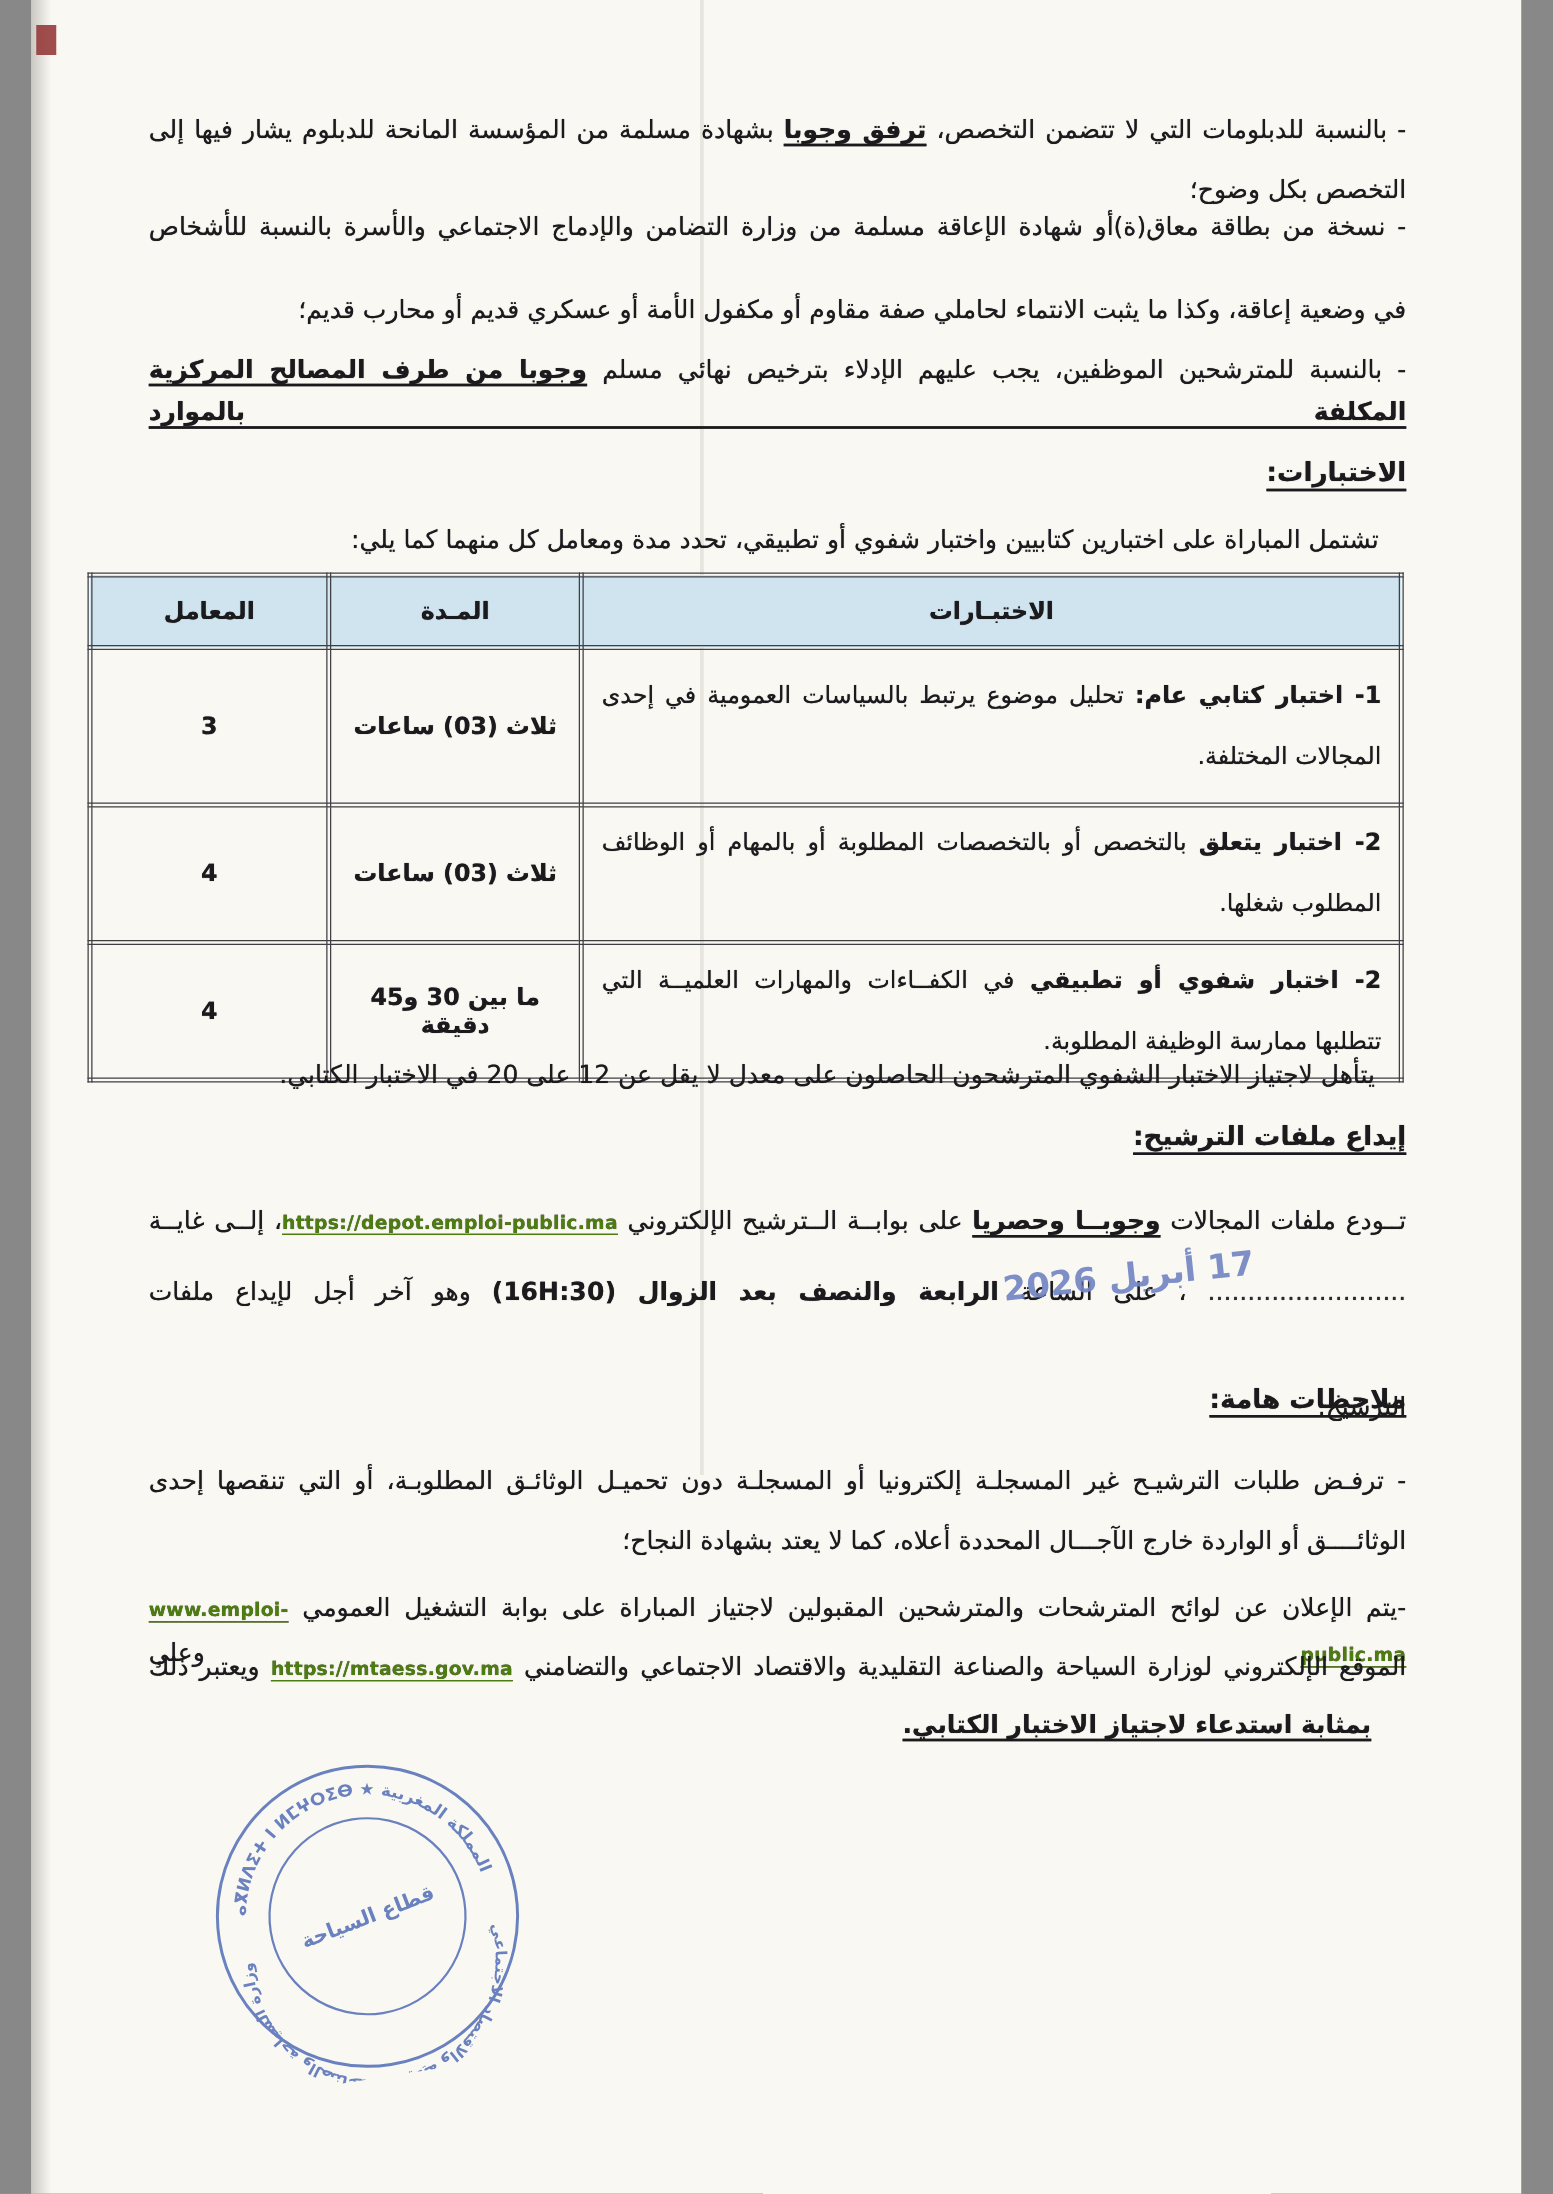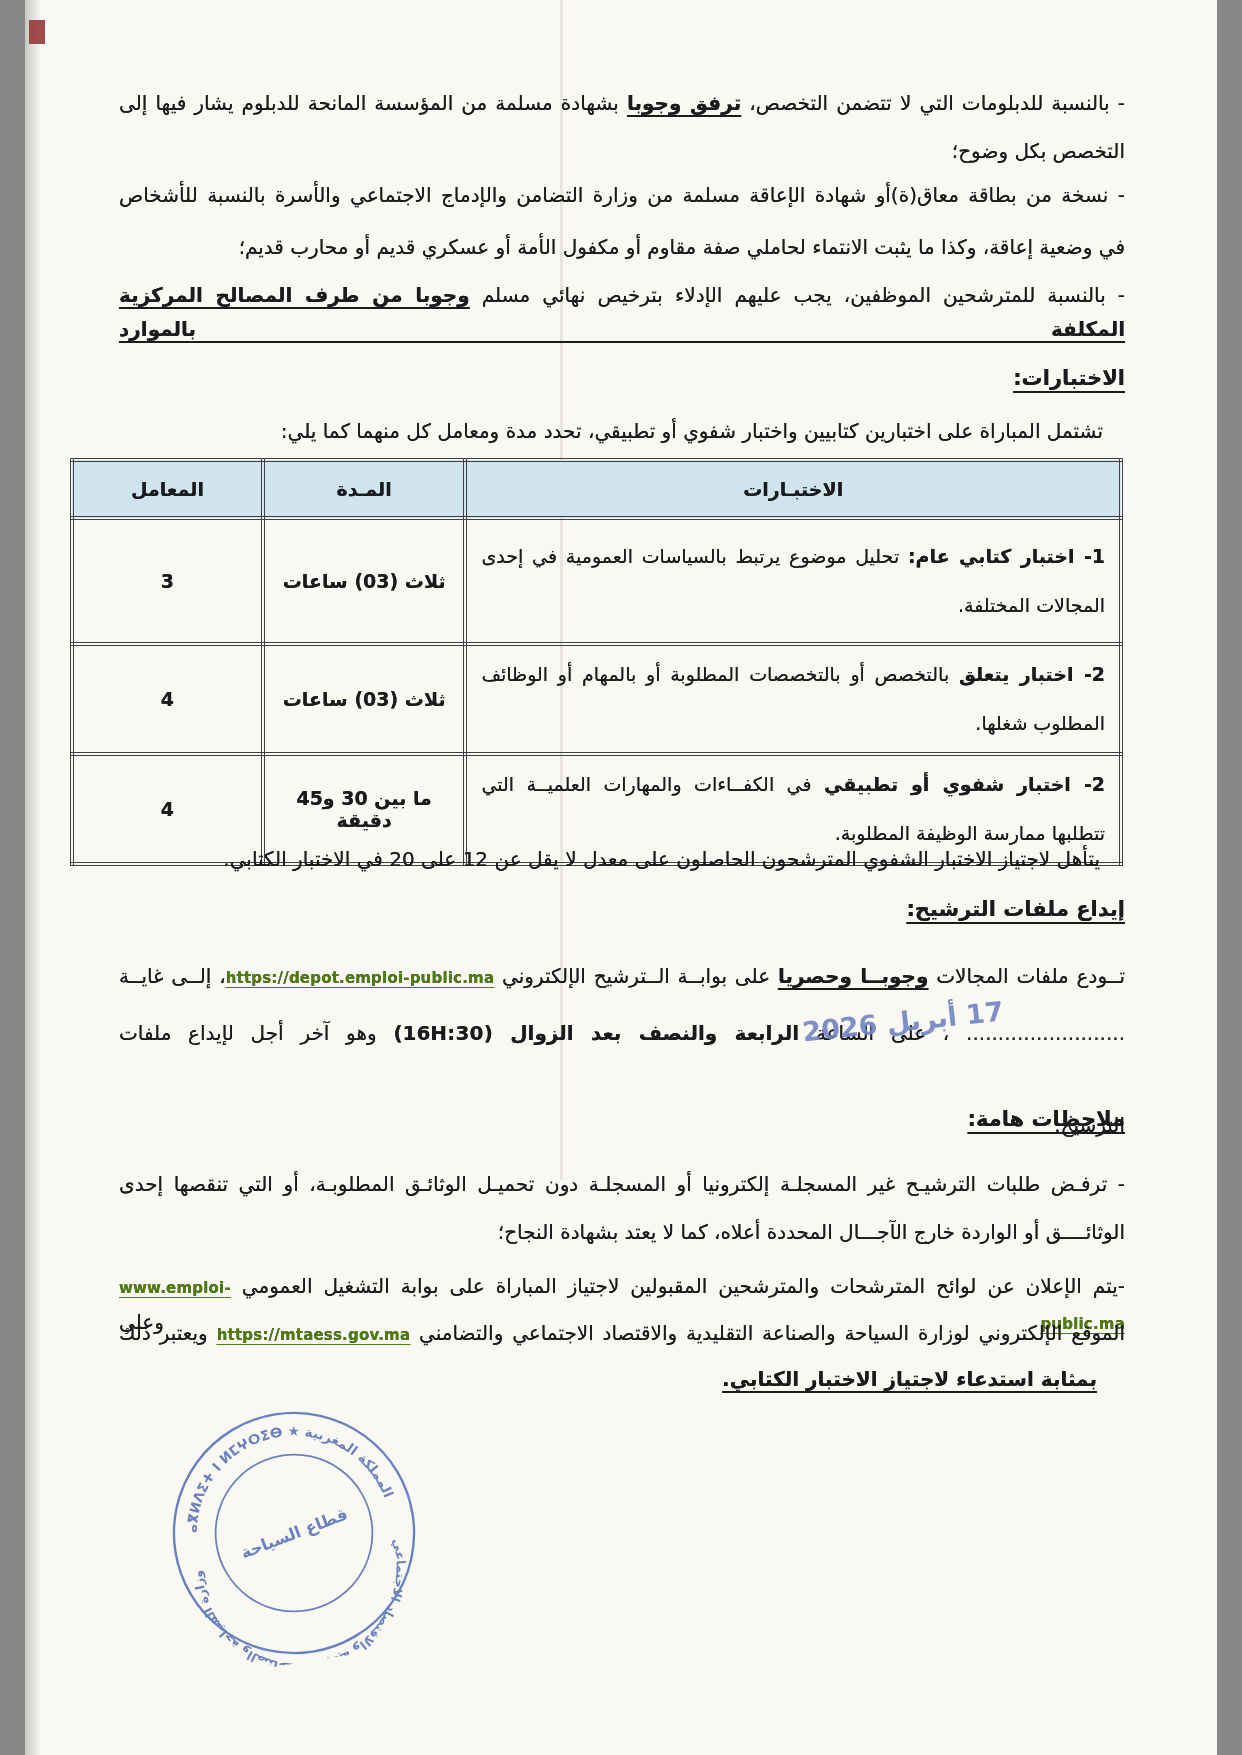--- a/index.html
+++ b/index.html
@@ -53,21 +53,21 @@
 
 <div class="page">
 
   <div class="edge-band"></div>
   <div class="crease"></div>
   <div class="redmark"></div>
 
   <div class="ln jf" style="top:86px"><span>- بالنسبة للدبلومات التي لا تتضمن التخصص، </span><span class="bu">ترفق وجوبا</span><span> بشهادة مسلمة من المؤسسة المانحة للدبلوم يشار فيها إلى</span></div>
   <div class="ln rt" style="top:134px"><span>التخصص بكل وضوح؛</span></div>
 
-  <div class="ln jf" style="top:178px"><span>- نسخة من بطاقة معاق(ة)أو شهادة الإعاقة مسلمة من وزارة التضامن والإدماج الاجتماعي والأسرة بالنسبة للأشخاص</span></div>
+  <div class="ln jf" style="top:164px"><span>- نسخة من بطاقة معاق(ة)أو شهادة الإعاقة مسلمة من وزارة التضامن والإدماج الاجتماعي والأسرة بالنسبة للأشخاص</span></div>
   <div class="ln rt" style="top:230px"><span>في وضعية إعاقة، وكذا ما يثبت الانتماء لحاملي صفة مقاوم أو مكفول الأمة أو عسكري قديم أو محارب قديم؛</span></div>
 
   <div class="ln jf" style="top:278px"><span>- بالنسبة للمترشحين الموظفين، يجب عليهم الإدلاء بترخيص نهائي مسلم </span><span class="bu">وجوبا من طرف المصالح المركزية المكلفة بالموارد</span></div>
 
   <div class="hd rt" style="top:366px">الاختبارات:</div>
   <div class="ln rt" style="top:414px; text-indent:22px"><span>تشتمل المباراة على اختبارين كتابيين واختبار شفوي أو تطبيقي، تحدد مدة ومعامل كل منهما كما يلي:</span></div>
 
   <table class="extable" dir="rtl">
     <colgroup>
       <col style="width:62.5%">

